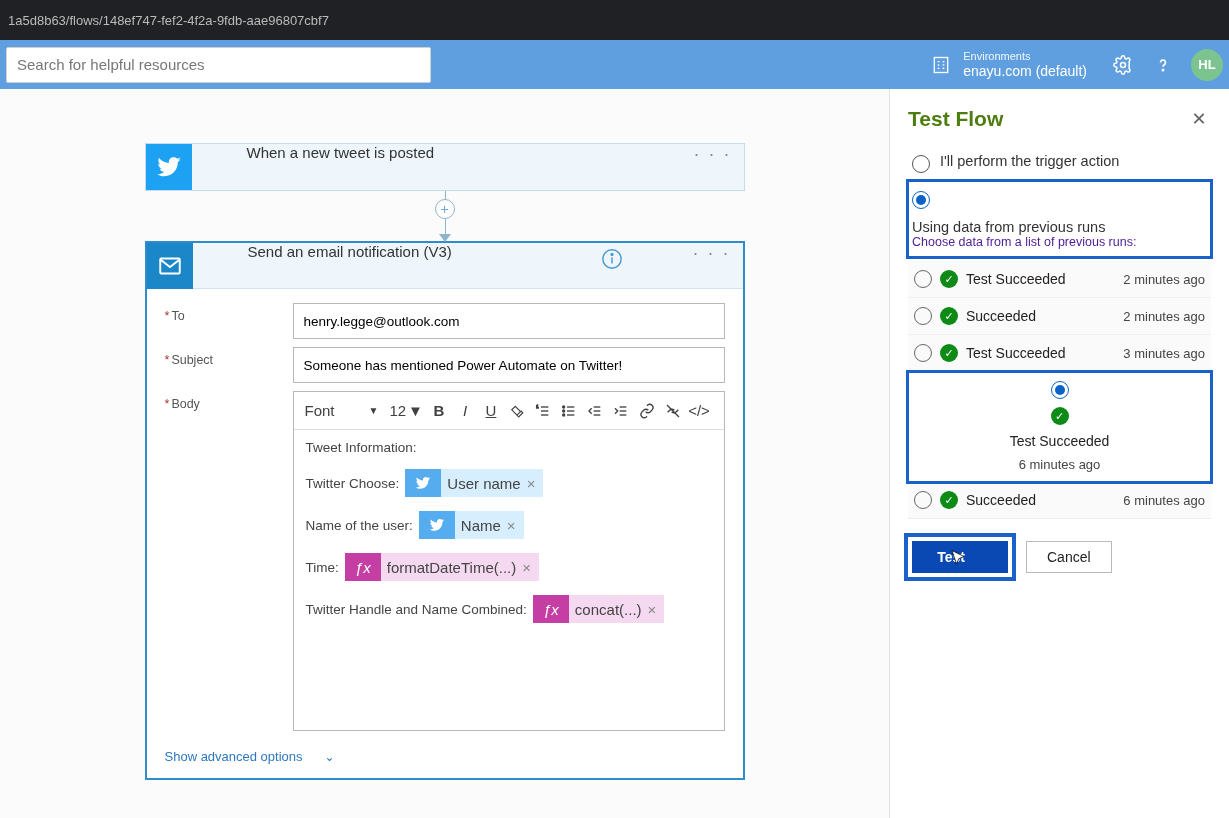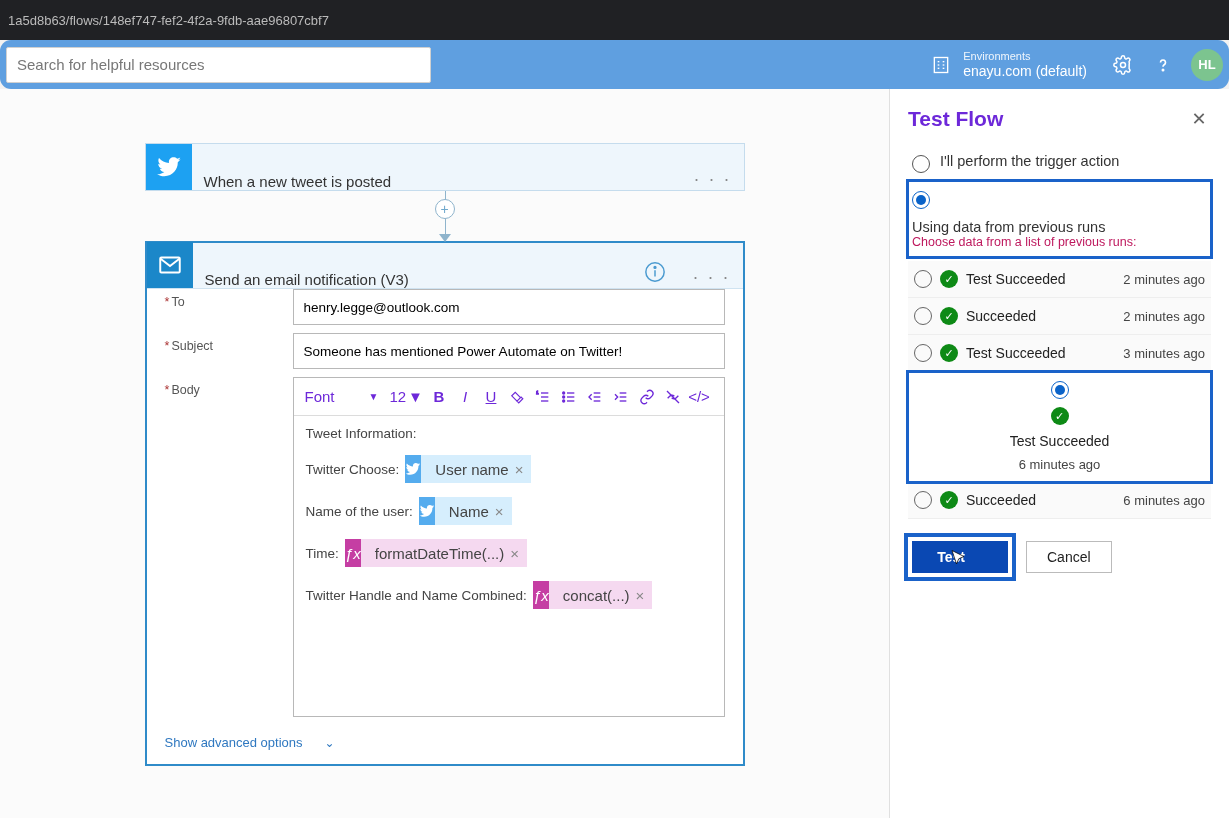--- a/index.html
+++ b/index.html
@@ -23,21 +23,20 @@
 .browser-kebab { color:#ccc; font-size:18px; padding:0 4px;}
 
 
 .app-bar {
   height: 49px;
   background: #5b9bd5;
   background: linear-gradient(#6fa8dc33,#6fa8dc33), #4f8fd8;
   background: #5f9fe0;
   display:flex; align-items:center; padding:0 6px;
   color:white;
-  border-radius:11px;
 }
 .search-box {
   width: 425px; height:36px; background:#fff; border:1px solid #d0d0d0;
   color:#777; padding:0 10px; display:flex; align-items:center; font-size:15px;
   border-radius:2px;
 }
 .app-bar-spacer{flex:1;}
 .building-ico{width:24px;height:24px;color:#fff;display:flex;align-items:center;justify-content:center;margin-right:10px;}
 .env-block{font-size:12px; line-height:1.2; margin-right:24px;}
 .env-block .env-label{font-size:11px;opacity:.9;}
@@ -46,70 +45,70 @@
 .avatar{width:32px;height:32px;border-radius:50%;background:#7cc48f;color:#fff;display:flex;align-items:center;justify-content:center;font-size:13px;font-weight:600;}
 
 
 .main-split{display:flex;height: calc(818px - 40px - 49px);}
 .canvas{flex:1; position:relative; background:#fbfbfb; overflow:hidden;}
 .side-panel{ width:340px; background:#fff; border-left:1px solid #e0e0e0; padding:18px 18px 0;}
 
 
 .steps{width:600px; margin: 54px auto 0;}
 .step-card{border:1px solid #c5dced; background:#eef6fc;}
-.step-header{display:flex;align-items:flex-end;height:46px;}
+.step-header{display:flex;align-items:flex-start;height:46px;gap:43px;}
 .step-icon-box{width:46px;height:46px;background:#1da1f2;display:flex;align-items:center;justify-content:center;}
 .step-icon-box.mail{background:#1b87c9;}
 .step-title{flex:1;padding:0 12px;font-size:15px;color:#333;}
 .step-info{width:32px;height:32px;display:flex;align-items:center;justify-content:center;color:#4a9ad0;font-size:20px;margin-right:10px;}
 .step-ellipsis{color:#888;font-size:18px;letter-spacing:2px;padding:0 12px;display:flex;align-items:center;justify-content:center;}
 
 .connector{height:50px; position:relative;display:flex;justify-content:center;}
 .connector::before{content:"";position:absolute;top:0;bottom:0;width:1px;background:#8fb4cc;left:50%;}
 .plus-circle{position:absolute;top:8px;left:50%;transform:translateX(-50%);width:20px;height:20px;border:1px solid #8fb4cc;border-radius:50%;background:#fff;display:flex;align-items:center;justify-content:center;color:#6fa8cc;font-size:14px;}
 .arrow-head{position:absolute;bottom:-1px;left:50%;transform:translateX(-50%);width:0;height:0;border-left:6px solid transparent;border-right:6px solid transparent;border-top:8px solid #8fb4cc;}
 
 .step2{border:2px solid #2f8bc9;background:#fff;}
 .step2 .step-header{background:#eef6fc;border-bottom:1px solid #cfe3f1;}
-.step-body{padding:0 18px 14px;}
+.step-body{padding:14px 18px 14px;}
 .form-row{display:flex;align-items:flex-start;margin-bottom:8px;}
 .form-label{width:128px;font-size:12.5px;color:#555;padding-top:6px;}
 .form-label .req{color:#a33;margin-right:2px;}
 .form-input{flex:1;}
 .form-input input{width:100%;height:36px;border:1px solid #b8b8b8;padding:0 10px;font-size:13.5px;color:#000000;background:#fff;}
 .form-input input::placeholder{color:#777;}
 
 .editor{flex:1;border:1px solid #b8b8b8;}
-.toolbar{height:38px;border-bottom:1px solid #dcdcdc;display:flex;align-items:center;padding:0 6px;gap:6px;color:#6d28d9;}
+.toolbar{height:38px;border-bottom:1px solid #dcdcdc;display:flex;align-items:center;padding:0 6px;gap:6px;color:#404040;}
 .font-select{display:flex;align-items:center;gap:34px;border:1px solid transparent;padding:2px 4px;font-size:15px;}
 .font-select .caret{font-size:10px;}
 .size-select{display:flex;align-items:flex-start;gap:2px;font-size:15px;}
 .tb-btn{width:20px;height:22px;display:flex;align-items:center;justify-content:center;font-size:15px;}
 .tb-btn.bold{font-weight:700;}
 .editor-content{min-height:300px;padding:10px 12px;font-size:13.5px;color:#444;}
 .ec-line{margin-bottom:14px;display:flex;align-items:center;flex-wrap:wrap;gap:6px;}
 .token{display:inline-flex;align-items:center;height:28px;padding:0 8px 0 0;font-size:15px;}
 .token.twitter{background:#d6eefd;}
-.token .t-icon{width:16px;height:28px;background:#55acee;display:flex;align-items:center;justify-content:center;margin-right:14px;}
+.token .t-icon{width:36px;height:28px;background:#55acee;display:flex;align-items:center;justify-content:center;margin-right:6px;}
 .token .t-x{margin-left:6px;color:#888;}
 .token.fx{background:#f5d9f0;}
 .token.fx .t-icon{background:#c53ea3;color:#fff;font-style:italic;}
 
 .adv-options{color:#2f78c0;font-size:13px;display:flex;align-items:center;gap:22px;margin-top:18px;}
 .adv-options .chev{font-size:12px;}
 
 
 .sp-title-row{display:flex;align-items:center;justify-content:space-between;margin-bottom:14px;}
-.sp-title{font-size:21px;font-weight:600;color:#6d28d9;}
+.sp-title{font-size:21px;font-weight:600;color:#4d7c0f;}
 .sp-close{color:#666;font-size:18px;width:24px;height:24px;display:flex;align-items:center;justify-content:center;}
 .radio-row{display:flex;align-items:flex-start;gap:10px;padding:8px 4px;font-size:14.5px;color:#333;}
 .radio{width:18px;height:18px;border:1.5px solid #555;border-radius:50%;flex-shrink:0;margin-top:2px;position:relative;}
 .radio.selected{border-color:#0a63c9;}
 .radio.selected::after{content:"";position:absolute;inset:3px;border-radius:50%;background:#0a63c9;}
-.radio-sub{font-size:12.5px;color:#be185d;text-align:right;}
+.radio-sub{font-size:12.5px;color:#4c1d95;text-align:right;}
 .hl{outline:3px solid #1a62c9;outline-offset:-1px;flex-direction:column;}
 .run-list{margin-top:4px;}
 .run-item{display:flex;align-items:center;gap:8px;padding:9px 6px;border-bottom:1px solid #eee;background:#fafafa;font-size:14px;}
 .run-item.hl{background:#fff;}
 .rr-radio{width:18px;height:18px;border:1.5px solid #666;border-radius:50%;flex-shrink:0;position:relative;}
 .rr-radio.selected{border-color:#0a63c9;}
 .rr-radio.selected::after{content:"";position:absolute;inset:3px;border-radius:50%;background:#0a63c9;}
 .check-badge{width:18px;height:18px;border-radius:50%;background:#0e8a16;color:#fff;display:flex;align-items:center;justify-content:center;font-size:11px;flex-shrink:0;}
 .run-name{flex:1;color:#222;}
 .run-time{font-size:13px;color:#444;}

